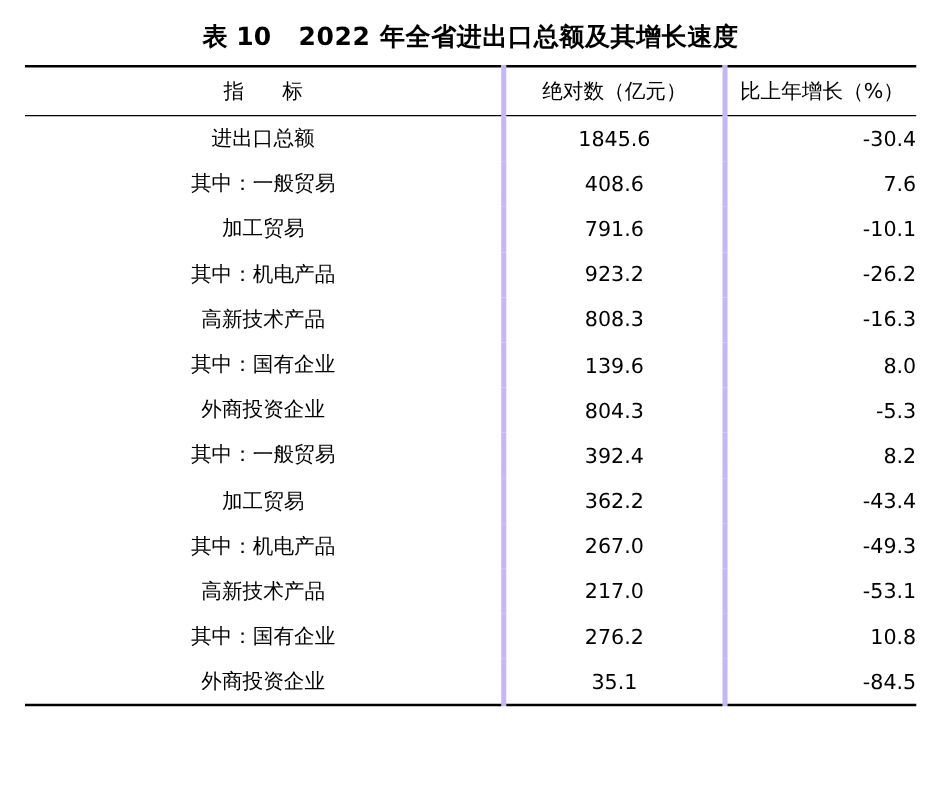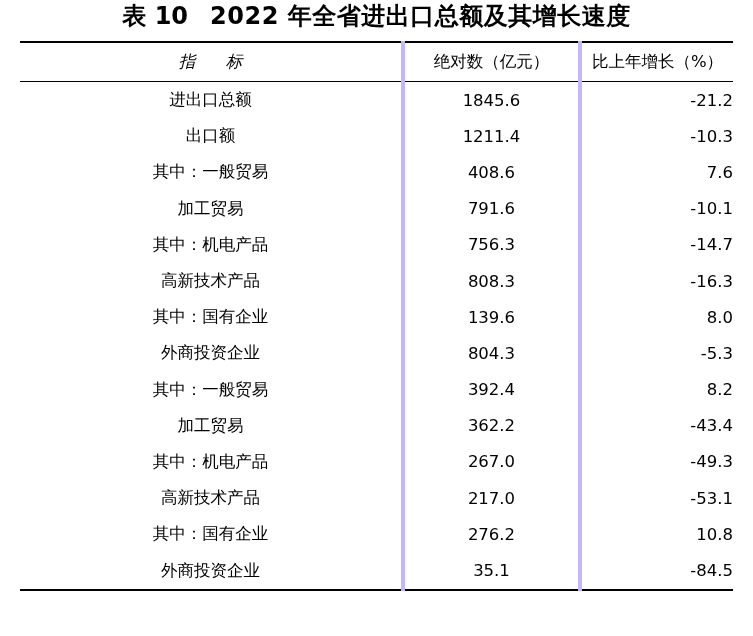--- a/index.html
+++ b/index.html
@@ -16,24 +16,24 @@
     overflow: hidden;
   }
   .page {
     width: 753px;
     height: 636px;
     position: relative;
     box-sizing: border-box;
   }
   .title {
     text-align: center;
-    font-size: 24px;
+    font-size: 20px;
     font-weight: bold;
     letter-spacing: 0.5px;
-    padding-top: 0;
+    padding-top: 16px;
     padding-bottom: 9px;
     font-family: "DejaVu Sans", "Liberation Sans", sans-serif;
   }
   .title .title-num {
     letter-spacing: 0px;
   }
   .title .gap {
     display: inline-block;
     width: 22px;
   }
@@ -57,21 +57,20 @@
     height: 38px;
     text-align: center;
     border-top: 2px solid #000;
     border-bottom: 1px solid #000;
     font-family: "DejaVu Sans", "Liberation Sans", sans-serif;
     font-size: 16px;
   }
   .hdr-row th.ind span.spaced {
     letter-spacing: 7px;
     padding-left: 7px;
-    font-style: italic;
   }
   .vline-l { border-left: 4px solid #c4b5fd; }
   .body-row td {
     height: 36.2px;
     font-family: "DejaVu Sans", "Liberation Sans", sans-serif;
     font-size: 16px;
   }
   td.ind {
     text-align: center;
   }
@@ -111,41 +110,36 @@
       <tr class="hdr-row">
         <th class="ind"><span class="spaced">指　标</span></th>
         <th class="vline-l">绝对数（亿元）</th>
         <th class="vline-l">比上年增长（%）</th>
       </tr>
     </thead>
     <tbody>
       <tr class="body-row">
         <td class="ind lvl0">进出口总额</td>
         <td class="num vline-l">1845.6</td>
-        <td class="grw vline-l">-21.2</td>
-      </tr>
-      <tr class="body-row">
-        <td class="ind lvl1">出口额</td>
-        <td class="num vline-l">1211.4</td>
-        <td class="grw vline-l">-10.3</td>
+        <td class="grw vline-l">-30.4</td>
       </tr>
       <tr class="body-row">
         <td class="ind lvl2">其中：一般贸易</td>
         <td class="num vline-l">408.6</td>
         <td class="grw vline-l">7.6</td>
       </tr>
       <tr class="body-row">
         <td class="ind lvl3">加工贸易</td>
         <td class="num vline-l">791.6</td>
         <td class="grw vline-l">-10.1</td>
       </tr>
       <tr class="body-row">
         <td class="ind lvl2">其中：机电产品</td>
-        <td class="num vline-l">756.3</td>
-        <td class="grw vline-l">-14.7</td>
+        <td class="num vline-l">923.2</td>
+        <td class="grw vline-l">-26.2</td>
       </tr>
       <tr class="body-row">
         <td class="ind lvl3">高新技术产品</td>
         <td class="num vline-l">808.3</td>
         <td class="grw vline-l">-16.3</td>
       </tr>
       <tr class="body-row">
         <td class="ind lvl2">其中：国有企业</td>
         <td class="num vline-l">139.6</td>
         <td class="grw vline-l">8.0</td>

